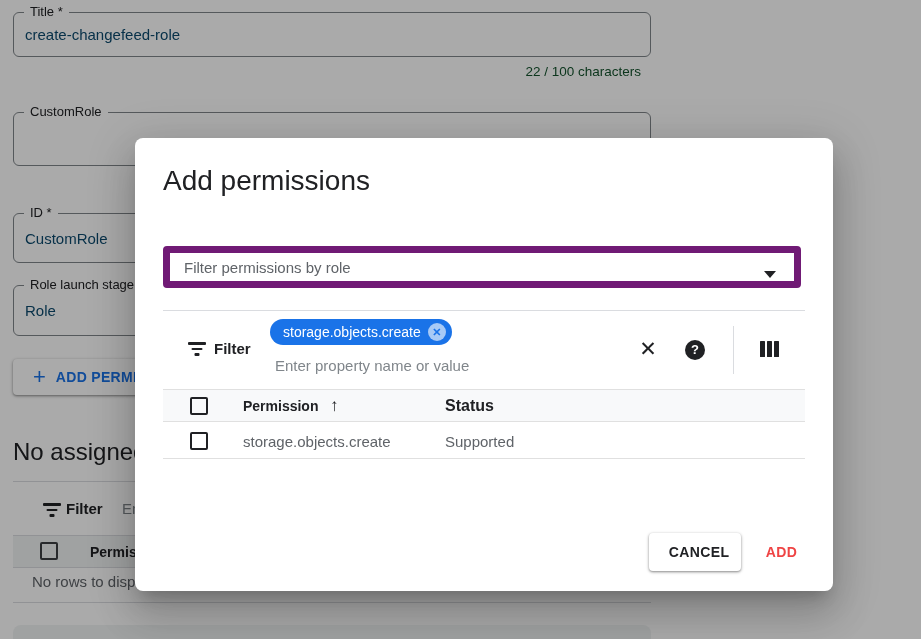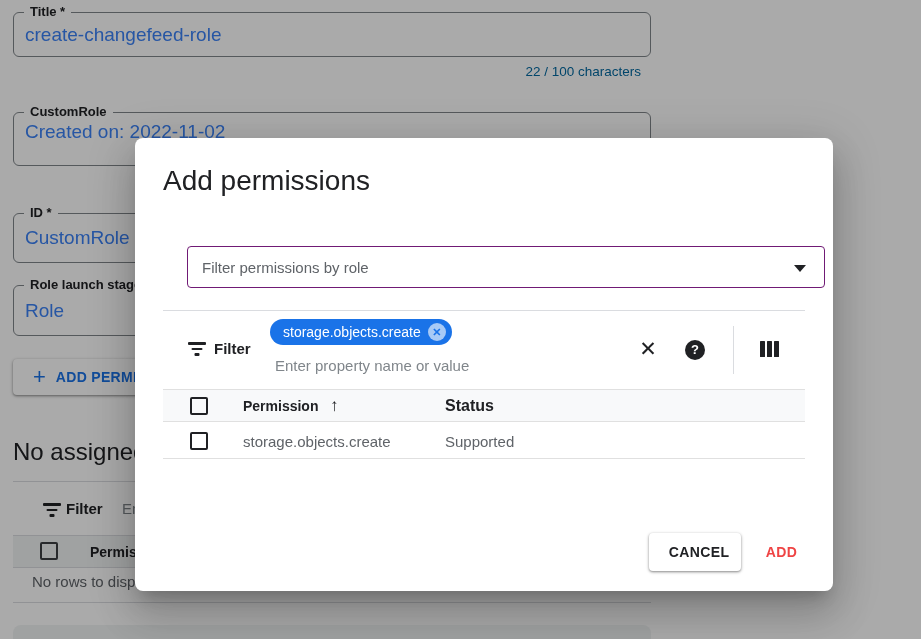--- a/index.html
+++ b/index.html
@@ -5,25 +5,25 @@
   * { margin:0; padding:0; box-sizing:border-box; }
   html,body { width:921px; height:639px; overflow:hidden; }
   body {
     font-family:"Liberation Sans", sans-serif;
     background:#fff; position:relative; color:#202124;
   }
   
   .page { position:absolute; inset:0; z-index:0; background:#fff; }
 
   .ofield { position:absolute; left:13px; width:638px; border:1px solid #80868b; border-radius:6px; background:#fff; }
-  .ofield .flabel { position:absolute; top:-9px; left:10px; background:#fff; padding:0 6px; font-size:13px; font-weight:700; color:#202124; white-space:nowrap; }
-  .ofield .fvalue { font-size:19px; color:#3b82f6; padding-left:11px; white-space:nowrap; }
+  .ofield .flabel { position:absolute; top:-9px; left:10px; background:#fff; padding:0 6px; font-size:13px; font-weight:400; color:#202124; white-space:nowrap; }
+  .ofield .fvalue { font-size:15px; color:#0c4a6e; padding-left:11px; white-space:nowrap; }
   .centered { display:flex; align-items:center; }
 
-  .counter { position:absolute; left:13px; top:64px; width:628px; text-align:right; font-size:13.5px; color:#0369a1; }
+  .counter { position:absolute; left:13px; top:64px; width:628px; text-align:right; font-size:13.5px; color:#14532d; }
 
   .raised-btn { background:#fff; border:none; border-radius:4px; box-shadow:0 1px 2px rgba(0,0,0,.3), 0 1px 3px 1px rgba(0,0,0,.15); cursor:pointer;padding-left:8px; }
   .bg-add-btn { position:absolute; left:13px; top:359px; width:232px; height:36px; display:flex; align-items:center; padding-left:20px; }
   .plus-glyph { font-size:22px; line-height:20px; color:var(--accent); margin-right:10px; font-weight:400; }
   .bg-add-label { color:var(--accent); font-size:14px; font-weight:700; letter-spacing:.3px; white-space:nowrap; }
 
   .bg-heading { position:absolute; left:13px; top:438px; font-size:24px; font-weight:500; color:#202124; white-space:nowrap; }
   .hdiv { position:absolute; height:1px; background:#dadce0; }
 
   .filter-icon { position:relative; width:18px; height:14px; display:inline-block; color:#202124; }
@@ -48,21 +48,21 @@
   .scrim { position:absolute; inset:0; background:rgba(0,0,0,.335); z-index:10; }
 
   
   .modal {
     position:absolute; left:135px; top:138px; width:698px; height:453px; z-index:20;
     background:#fff; border-radius:8px;
     box-shadow:0 11px 15px -7px rgba(0,0,0,.2), 0 24px 38px 3px rgba(0,0,0,.14), 0 9px 46px 8px rgba(0,0,0,.12);
   }
   .m-title { position:absolute; left:28px; top:27px; font-size:28px; font-weight:400; color:#202124; }
 
-  .m-dropdown { position:absolute; left:28px; top:108px; width:638px; height:42px; border:1px solid #701a75; border-radius:4px; background:#fff; cursor:pointer; display:flex; align-items:center;margin-left:24px; }
+  .m-dropdown { position:absolute; left:28px; top:108px; width:638px; height:42px; border:7px solid #701a75; border-radius:4px; background:#fff; cursor:pointer; display:flex; align-items:center; }
   .m-dropdown-text { padding-left:14px; font-size:15px; color:#5f6368; }
   .dd-arrow { position:absolute; right:18px; top:18px; width:0; height:0; border-left:6px solid transparent; border-right:6px solid transparent; border-top:7px solid #202124; }
 
   .m-div { position:absolute; left:28px; top:172px; width:642px; height:1px; background:#dadce0; }
 
   .m-filter-icon { position:absolute; left:53px; top:204px; }
   .m-filter-label { position:absolute; left:79px; top:202px; font-size:15px; font-weight:700; }
   .chip { position:absolute; left:135px; top:181px; height:26px; border-radius:13px; background:var(--accent); color:#fff; display:flex; align-items:center; padding:0 6px 0 13px; cursor:pointer; }
   .chip-label { font-size:14px; white-space:nowrap; }
   .chip-remove { width:18px; height:18px; margin-left:7px; border-radius:50%; background:rgba(255,255,255,.62); color:var(--accent); font-size:11px; font-weight:700; display:flex; align-items:center; justify-content:center; cursor:pointer; }
@@ -92,21 +92,20 @@
 <div class="page">
 
   <div class="ofield centered" style="top:12px; height:45px;">
     <span class="flabel">Title *</span>
     <span class="fvalue">create-changefeed-role</span>
   </div>
   <div class="counter">22 / 100 characters</div>
 
   <div class="ofield" style="top:112px; height:54px;">
     <span class="flabel">CustomRole</span>
-    <span class="fvalue" style="display:block; padding-top:8px;">Created on: 2022-11-02</span>
   </div>
 
   <div class="ofield centered" style="top:213px; height:50px;">
     <span class="flabel">ID *</span>
     <span class="fvalue">CustomRole</span>
   </div>
 
   <div class="ofield centered" style="top:285px; height:51px;">
     <span class="flabel">Role launch stage</span>
     <span class="fvalue">Role</span>

